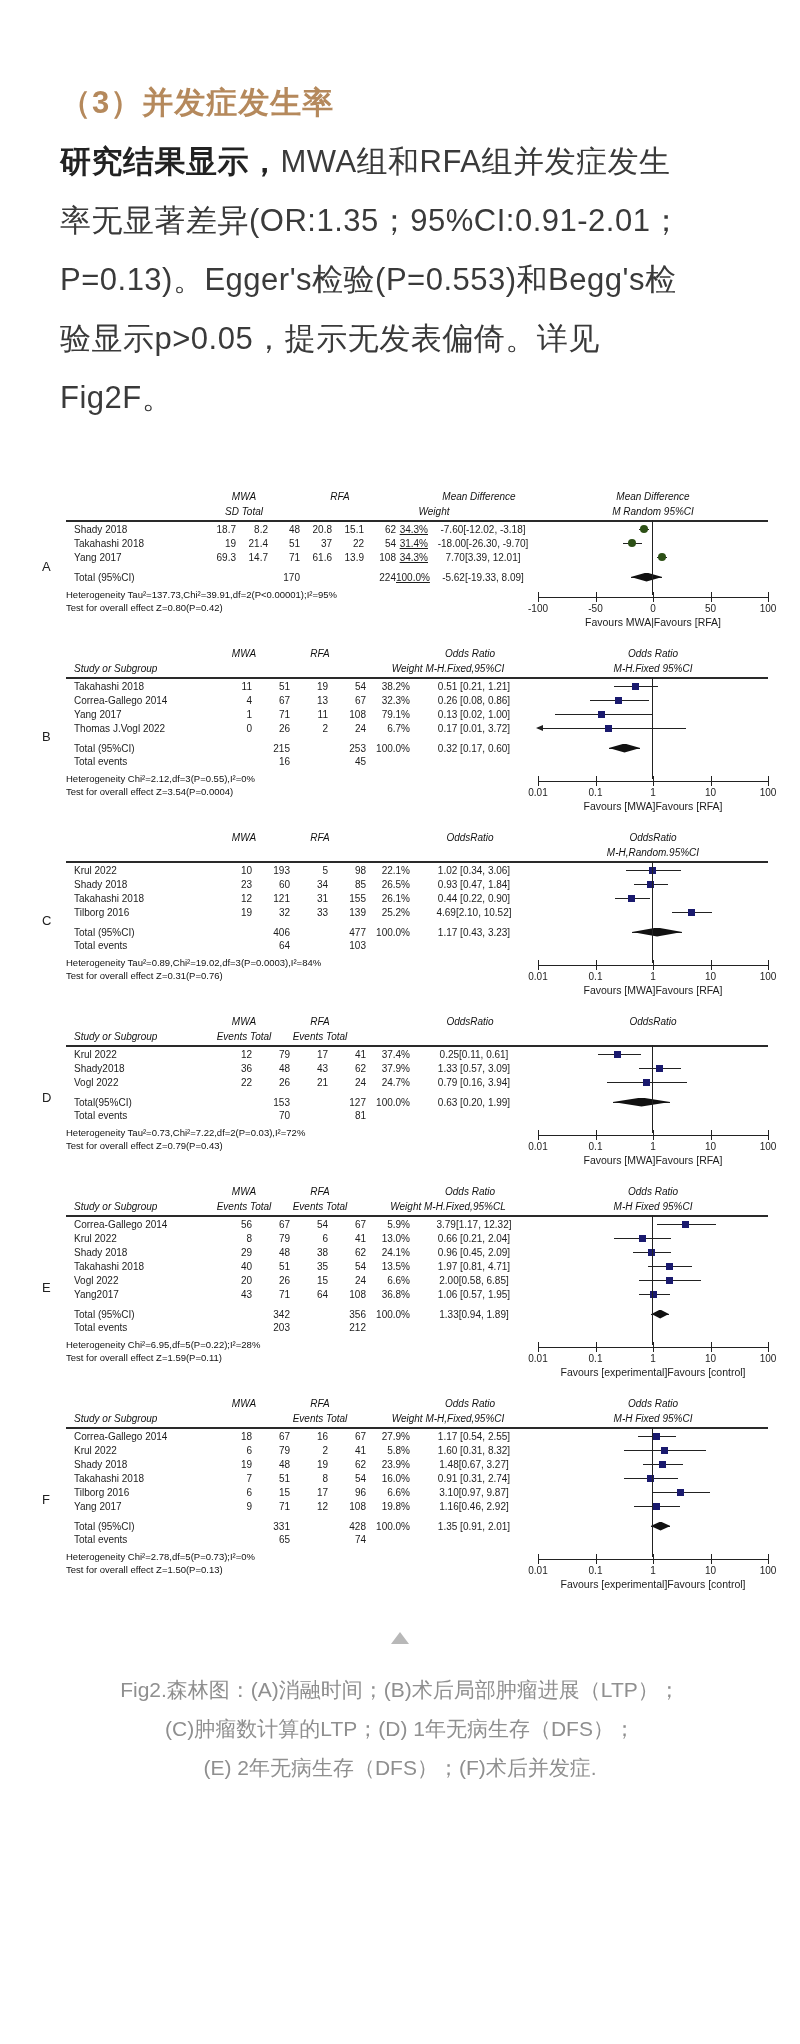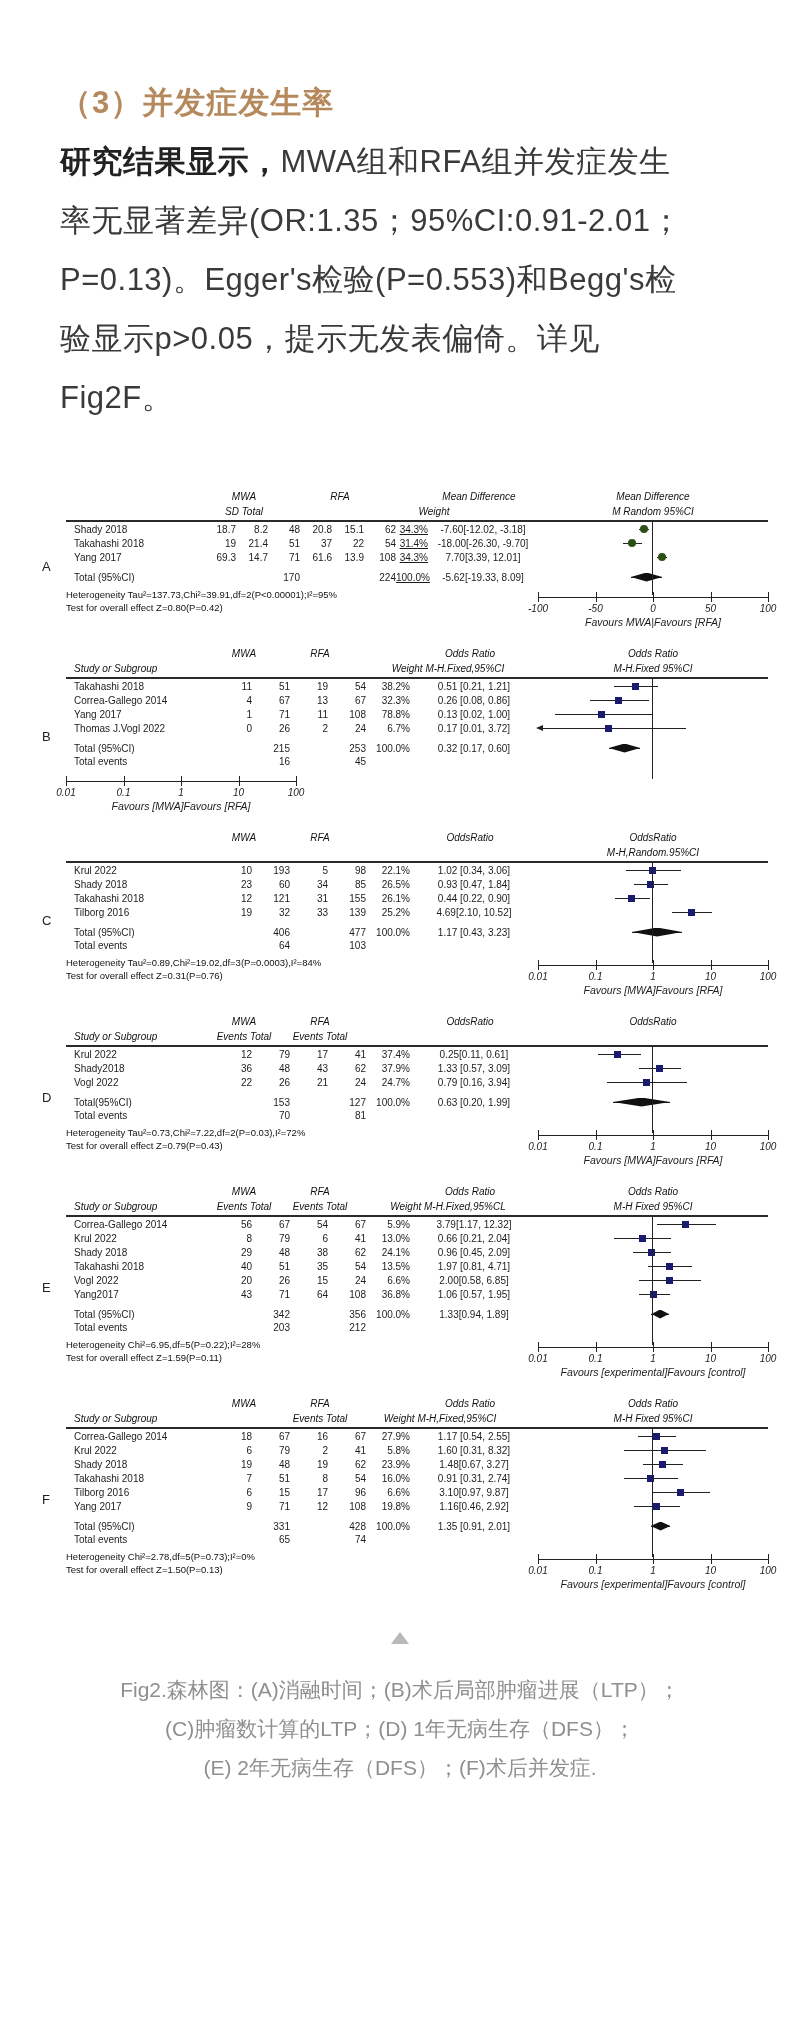--- a/index.html
+++ b/index.html
@@ -30,21 +30,21 @@
   .sqm{position:absolute;top:calc(50% - 3.5px);width:7px;height:7px;background:#1a1a6e;}
   .dotm{position:absolute;top:calc(50% - 4px);width:8px;height:8px;border-radius:50%;background:#2d5016;}
   .diamond{position:absolute;top:calc(50% - 4.5px);height:9px;background:#111;
            clip-path:polygon(0 50%,50% 0,100% 50%,50% 100%);min-width:12px;}
   .arrowL{position:absolute;left:-2px;top:calc(50% - 3px);width:0;height:0;
           border-top:3px solid transparent;border-bottom:3px solid transparent;border-right:7px solid #222;}
   .total-row{margin-top:6px;}
   .events-row{height:13px;}
   .brow{display:flex;height:48px;margin-top:2px;}
   .stats{flex:1;font-size:9.5px;line-height:12.5px;padding-top:3px;white-space:nowrap;color:#111;}
-  .baxis{width:230px;flex:none;position:relative;font-style:italic;}
+  .baxis{width:230px;flex:none;position:relative;}
   .axline{position:absolute;left:0;right:0;top:11px;height:1px;background:#222;}
   .tick{position:absolute;top:6px;width:1px;height:10px;background:#222;}
   .ticklab{position:absolute;top:17px;font-size:10px;transform:translateX(-50%);}
   .fav{position:absolute;top:30px;left:50%;transform:translateX(-50%);font-size:10.5px;white-space:nowrap;}
   .vline{position:absolute;right:115px;top:31px;bottom:39px;width:1px;background:#222;}
 
   
   .caption{margin-top:36px;text-align:center;color:#8f8f8f;padding-bottom:26px;}
   .cap-tri{width:0;height:0;border-left:9px solid transparent;border-right:9px solid transparent;
            border-bottom:12px solid #b8b8b8;margin:0 auto 26px;cursor:pointer;}
@@ -196,21 +196,21 @@
           <div class="cline" style="left: 22.5772%; width: 25.7852%;"></div>
           <div class="sqm" style="left: calc(35.3743% - 4px);"></div>
         </div>
       </div>
       <div class="row">
         <span class="study">Yang 2017</span>
         <span class="num">1</span>
         <span class="num">71</span>
         <span class="num">11</span>
         <span class="num">108</span>
-        <span class="num w">78.8%</span>
+        <span class="num w">79.1%</span>
         <span class="est">0.13 [0.02, 1.00]</span>
         <div class="rplot">
           <div class="cline" style="left: 7.52575%; width: 42.4743%;"></div>
           <div class="sqm" style="left: calc(27.8486% - 4px);"></div>
         </div>
       </div>
       <div class="row">
         <span class="study">Thomas J.Vogl 2022</span>
         <span class="num">0</span>
         <span class="num">26</span>
@@ -241,20 +241,24 @@
         <span class="study">Total events</span>
         <span class="num"></span>
         <span class="num">16</span>
         <span class="num"></span>
         <span class="num">45</span>
         <span class="num w"></span>
         <span class="est"></span>
         <div class="rplot"></div>
       </div>
       <div class="brow">
+        <div class="stats">
+          <div>Heterogeneity Chi²=2.12,df=3(P=0.55),I²=0%</div>
+          <div>Test for overall effect Z=3.54(P=0.0004)</div>
+        </div>
         <div class="baxis">
           <div class="axline"></div>
           <div class="tick" style="left: 0%;"></div>
           <div class="ticklab" style="left: 0%;">0.01</div>
           <div class="tick" style="left: 25%;"></div>
           <div class="ticklab" style="left: 25%;">0.1</div>
           <div class="tick" style="left: 50%;"></div>
           <div class="ticklab" style="left: 50%;">1</div>
           <div class="tick" style="left: 75%;"></div>
           <div class="ticklab" style="left: 75%;">10</div>
@@ -604,21 +608,21 @@
     </div>
     <div class="panel">
       <div class="plabel">F</div>
       <div class="phead">
         <span class="hspan" style="left: 178px; top: 2px; transform: translateX(-50%);">MWA</span>
         <span class="hspan" style="left: 254px; top: 2px; transform: translateX(-50%);">RFA</span>
         <span class="hspan" style="left: 404px; top: 2px; transform: translateX(-50%);">Odds Ratio</span>
         <span class="hspan" style="left: 587px; top: 2px; transform: translateX(-50%);">Odds Ratio</span>
         <span class="hspan" style="left: 8px; top: 17px;">Study or Subgroup</span>
         <span class="hspan" style="left: 254px; top: 17px; transform: translateX(-50%);">Events Total</span>
-        <span class="hspan" style="left: 374px; top: 17px; transform: translateX(-50%); text-align: right;">Weight M-H,Fixed,95%CI</span>
+        <span class="hspan" style="left: 382px; top: 17px; transform: translateX(-50%); text-align: right;">Weight M-H,Fixed,95%CI</span>
         <span class="hspan" style="left: 587px; top: 17px; transform: translateX(-50%);">M-H Fixed 95%CI</span>
       </div>
       <div class="row">
         <span class="study">Correa-Gallego 2014</span>
         <span class="num">18</span>
         <span class="num">67</span>
         <span class="num">16</span>
         <span class="num">67</span>
         <span class="num w">27.9%</span>
         <span class="est">1.17 [0.54, 2.55]</span>

